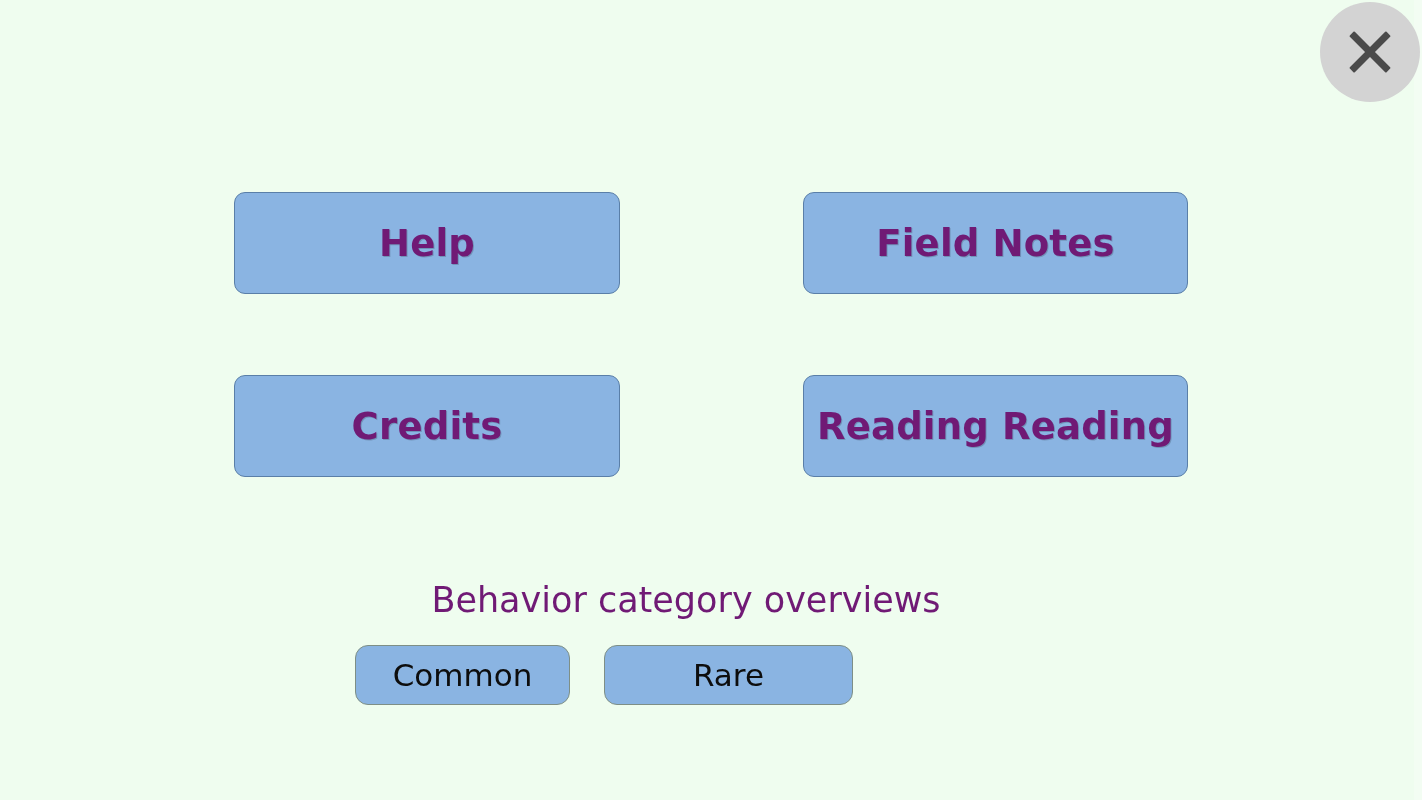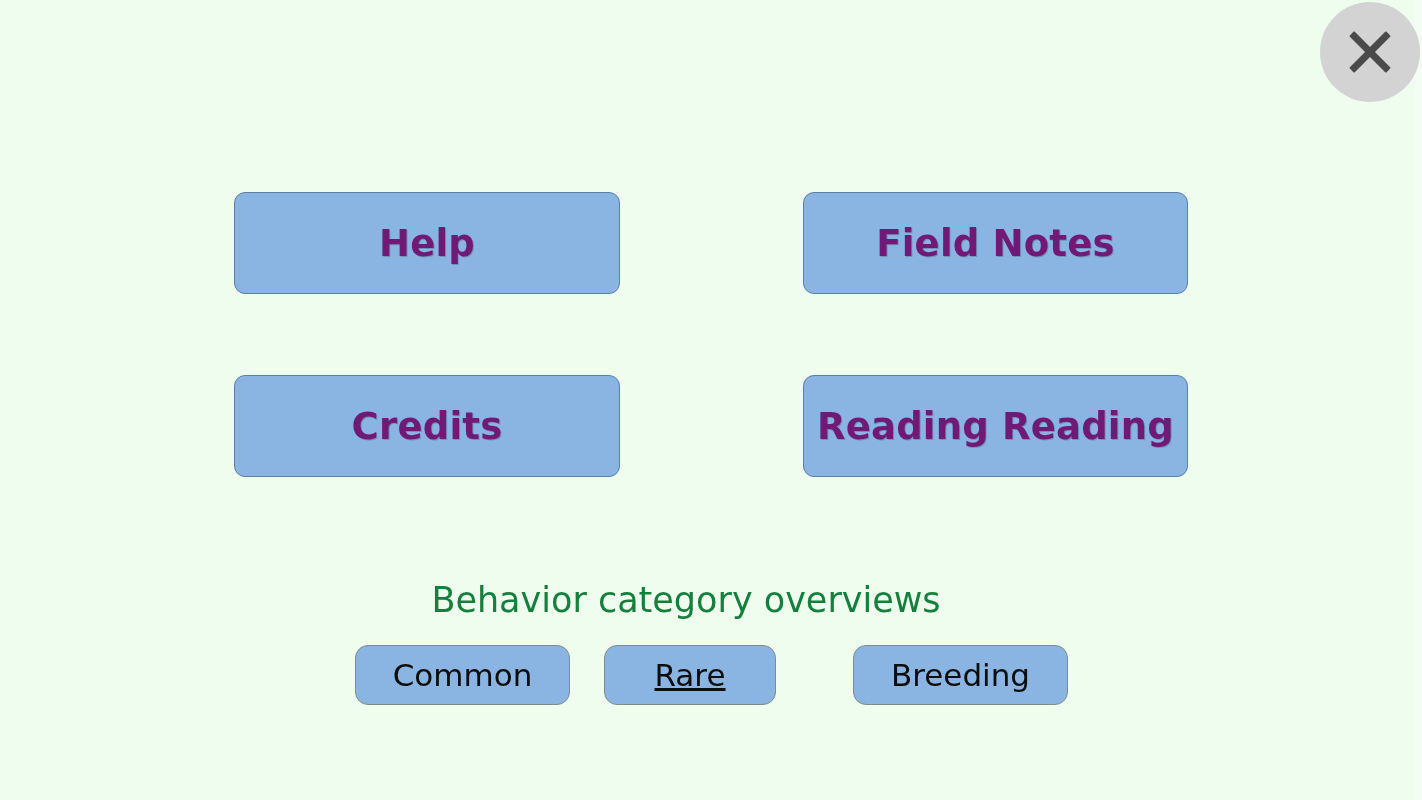--- a/index.html
+++ b/index.html
@@ -94,21 +94,21 @@
   .big-btn.cL { left: 234px; width: 386px; }
   .big-btn.cR { left: 803px; width: 385px; }
 
   
   .section-heading {
     position: absolute;
     left: 0;
     top: 578px;
     width: 1374px;
     text-align: center;
-    color: #15803d;
+    color: #701a75;
     font-family: "DejaVu Sans", sans-serif;
     font-weight: normal;
     font-size: 35px;
     line-height: 44px;
     margin: 0;
     
     padding-right: 2px;
     box-sizing: border-box;
   }
 
@@ -133,21 +133,21 @@
     font-size: 31px;
     line-height: 1;
     display: flex;
     align-items: center;
     justify-content: center;
     cursor: pointer;
     padding: 12px;
     box-sizing: border-box;
   }
   .cat-btn.c0 { left: 355px; width: 215px; }
-  .cat-btn.c1 { left: 604px; width: 172px; text-decoration: underline; }
+  .cat-btn.c1 { left: 604px; width: 249px; }
   .cat-btn.c2 { left: 853px; width: 215px; }
 </style>
 </head>
 <body>
 
 <div id="root">
 
   <div class="scroll-gutter"></div>
 
   <button class="close-btn">
@@ -160,16 +160,15 @@
 
   <button class="big-btn r2 cL">Credits</button>
 
   <button class="big-btn r2 cR">Reading Reading</button>
 
   <h2 class="section-heading">Behavior category overviews</h2>
 
   <div class="cat-row">
     <button class="cat-btn c0">Common</button>
     <button class="cat-btn c1">Rare</button>
-    <button class="cat-btn c2">Breeding</button>
   </div>
 
 </div>
 
 </body></html>

